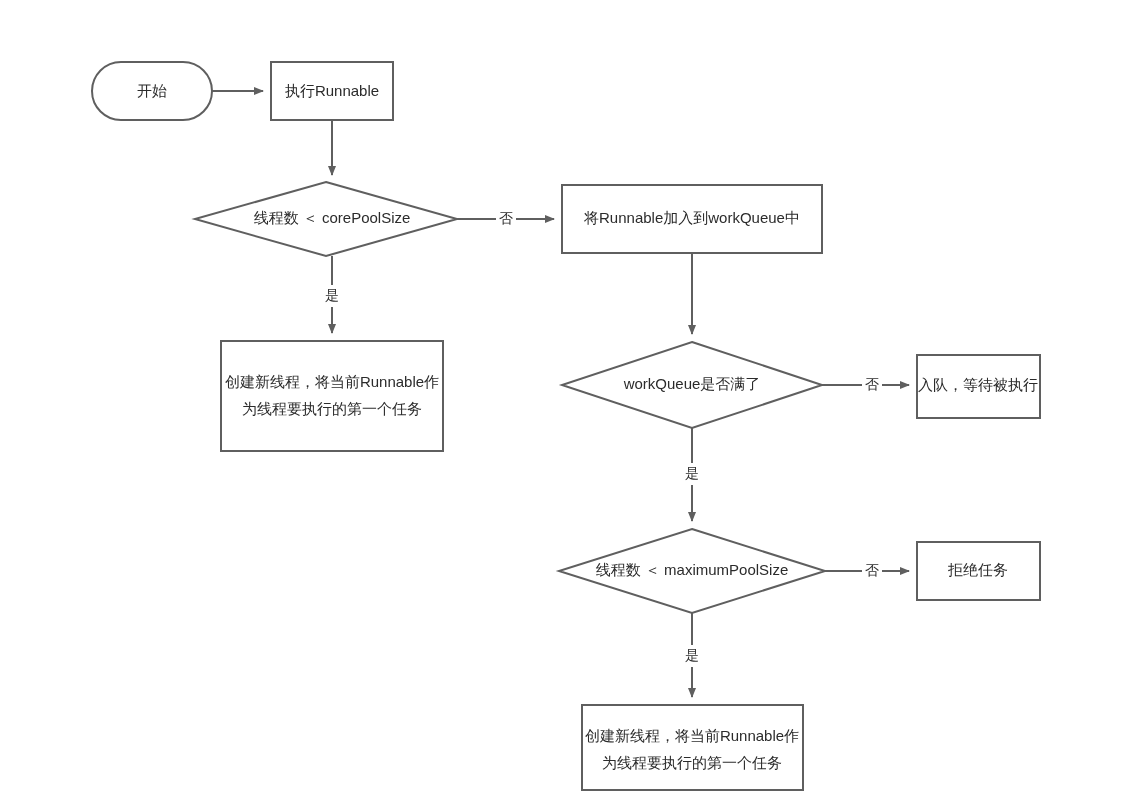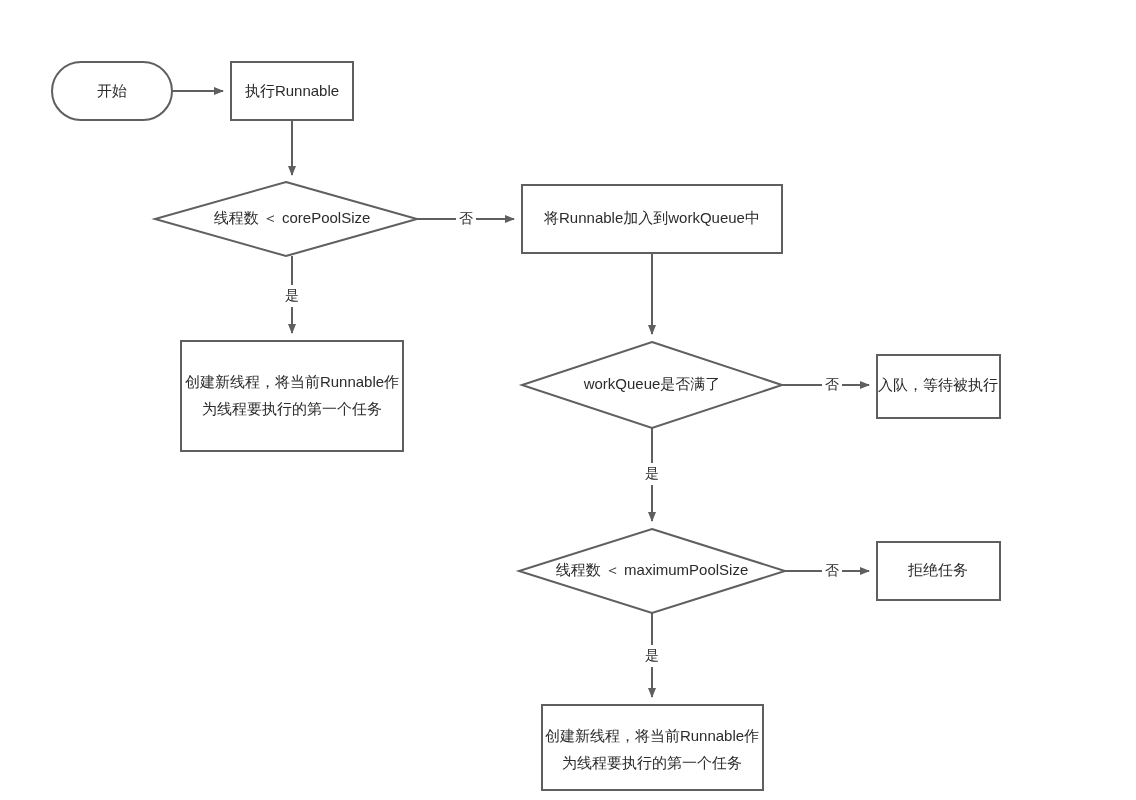--- a/index.html
+++ b/index.html
@@ -11,20 +11,21 @@
     width: 1136px;
     height: 800px;
     font-family: "Liberation Sans", "DejaVu Sans", sans-serif;
     overflow: hidden;
   }
   #flowchart-root {
     position: relative;
     width: 1052px;
     height: 800px;
     background: #ffffff;
+    margin-left: 40px;
   }
   svg.chart-canvas {
     display: block;
     width: 1136px;
     height: 800px;
   }
   .node-shape {
     fill: #ffffff;
     stroke: #5f5f5f;
     stroke-width: 2;

